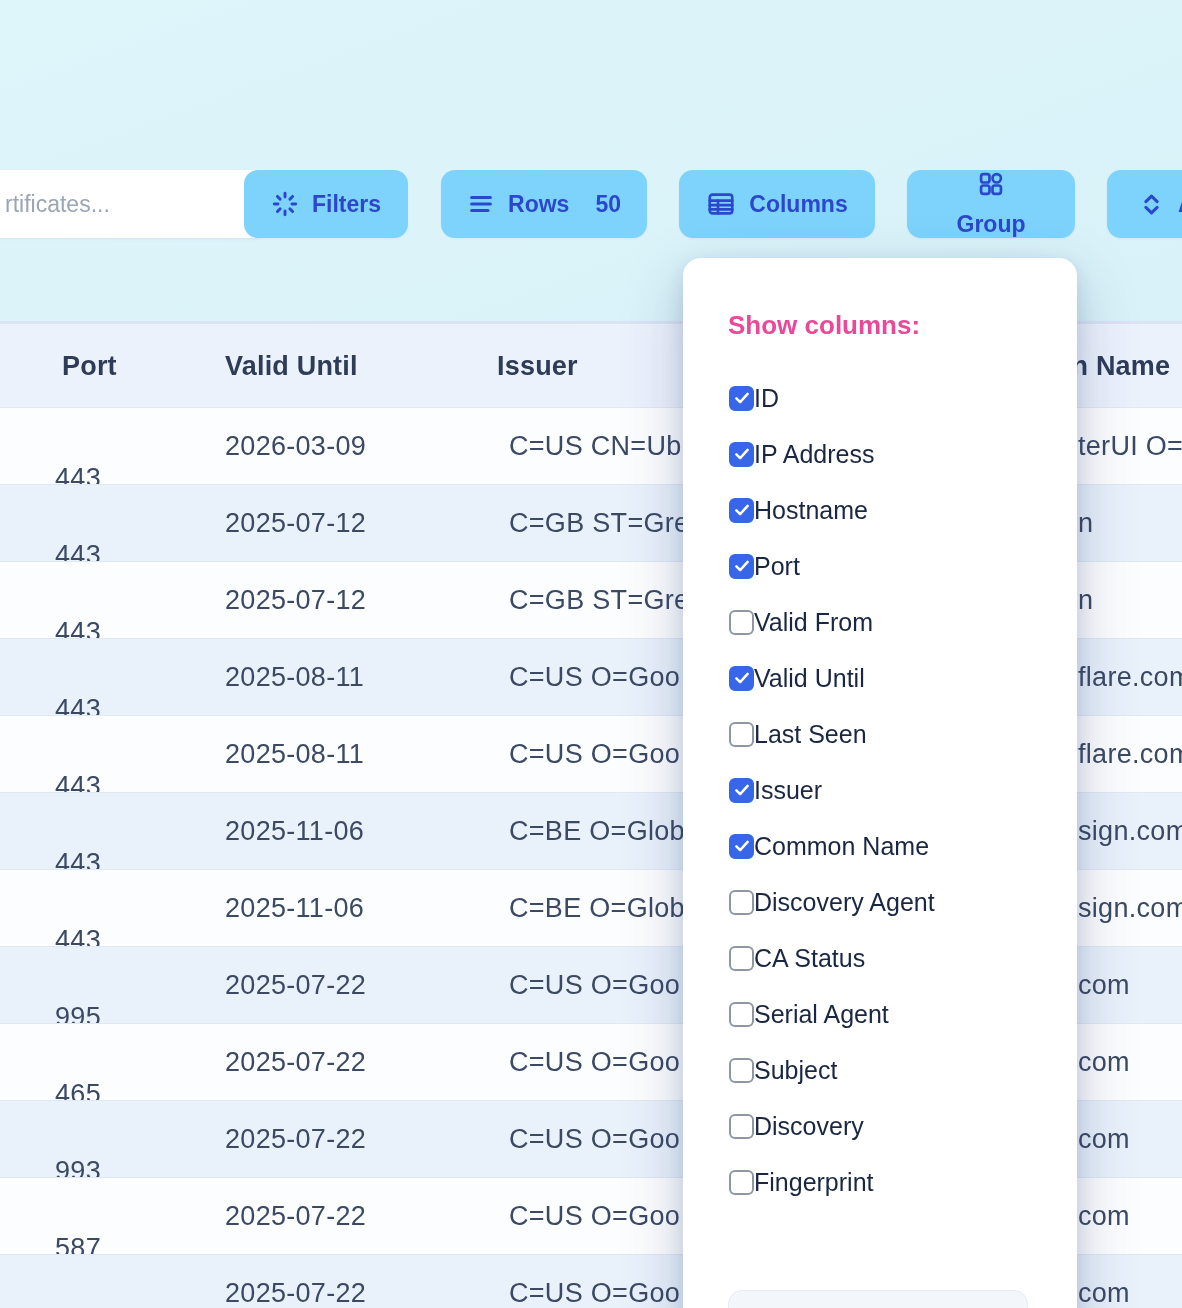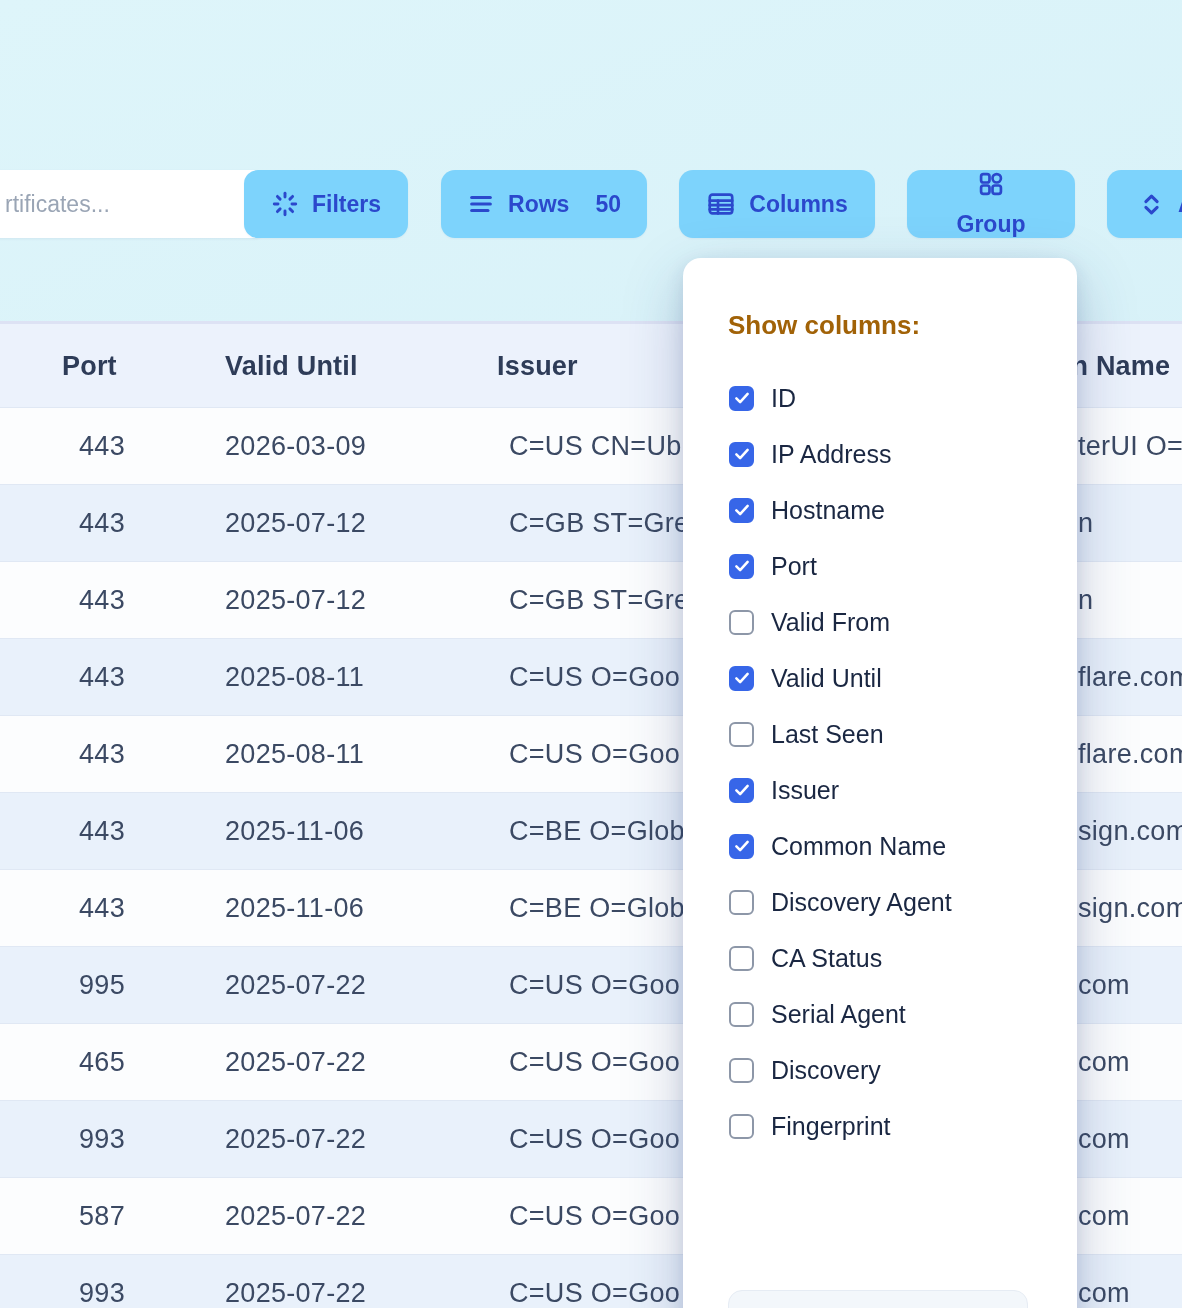--- a/index.html
+++ b/index.html
@@ -38,32 +38,32 @@
   
   .table-wrap { position:absolute; left:0; top:321px; width:1182px; height:987px; overflow:hidden; z-index:1; }
   .table-topline { height:3px; background:#dde2f4; }
   .thead { position:relative; height:83px; background:#ecf2fc; }
   .th { position:absolute; top:50%; transform:translateY(-50%); font-size:27px; font-weight:700; color:#2e3c58; white-space:nowrap; letter-spacing:.2px; }
   .hp { left:62px; } .hd { left:225px; } .hi { left:497px; } .hn { left:970px; }
 
   .t-row { position:relative; height:76px; background:#fcfdfe; border-top:1px solid #e0e8f4; }
   .t-row.alt { background:#e9f1fb; }
   .cell { position:absolute; top:50%; transform:translateY(-50%); font-size:27px; color:#3b4963; letter-spacing:.3px; white-space:nowrap; }
-  .cp { left:55px; width:70px; text-align:right; }
+  .cp { left:55px; width:70px; text-align:left;margin-top:32px; }
   .cd { left:225px; } .ci { left:497px;margin-left:12px; } .cn { left:1078px; }
 
   
   .menu {
     position:absolute; left:683px; top:258px; width:394px; height:1090px;
     background:#ffffff; border-radius:18px; z-index:10;
     box-shadow:0 22px 60px rgba(40,60,120,.26), 0 6px 18px rgba(40,60,120,.13);
   }
-  .menu-title { position:absolute; left:45px; top:52px; font-size:26px; font-weight:700; color:#a16207; }
+  .menu-title { position:absolute; left:45px; top:52px; font-size:26px; font-weight:700; color:#ec4899; }
   .menu-items { position:absolute; left:0; top:112px; width:100%; }
-  .mi { height:56px; display:flex; align-items:center; padding-left:46px; gap:17px; cursor:pointer; }
+  .mi { height:56px; display:flex; align-items:center; padding-left:46px; cursor:pointer; }
   .box {
     width:25px; height:25px; box-sizing:border-box; border-radius:6px;
     border:2px solid #8d97a8; background:#fff;
     display:flex; align-items:center; justify-content:center;
   }
   .mi.checked .box { background:#3766e8; border-color:#3766e8; }
   .box svg { width:18px; height:18px; display:none; }
   .mi.checked .box svg { display:block; }
   .mi-label { font-size:25px; color:#1a2742; }
   .reset-btn {
@@ -309,20 +309,26 @@
           
         </span>
         <span class="mi-label">CA Status</span>
       </div>
       <div class="mi alt">
         <span class="box">
           
         </span>
         <span class="mi-label">Serial Agent</span>
       </div>
+      <div class="mi alt">
+        <span class="box">
+          
+        </span>
+        <span class="mi-label">Subject</span>
+      </div>
       <div class="mi">
         <span class="box">
           
         </span>
         <span class="mi-label">Discovery</span>
       </div>
       <div class="mi alt">
         <span class="box">
           
         </span>

